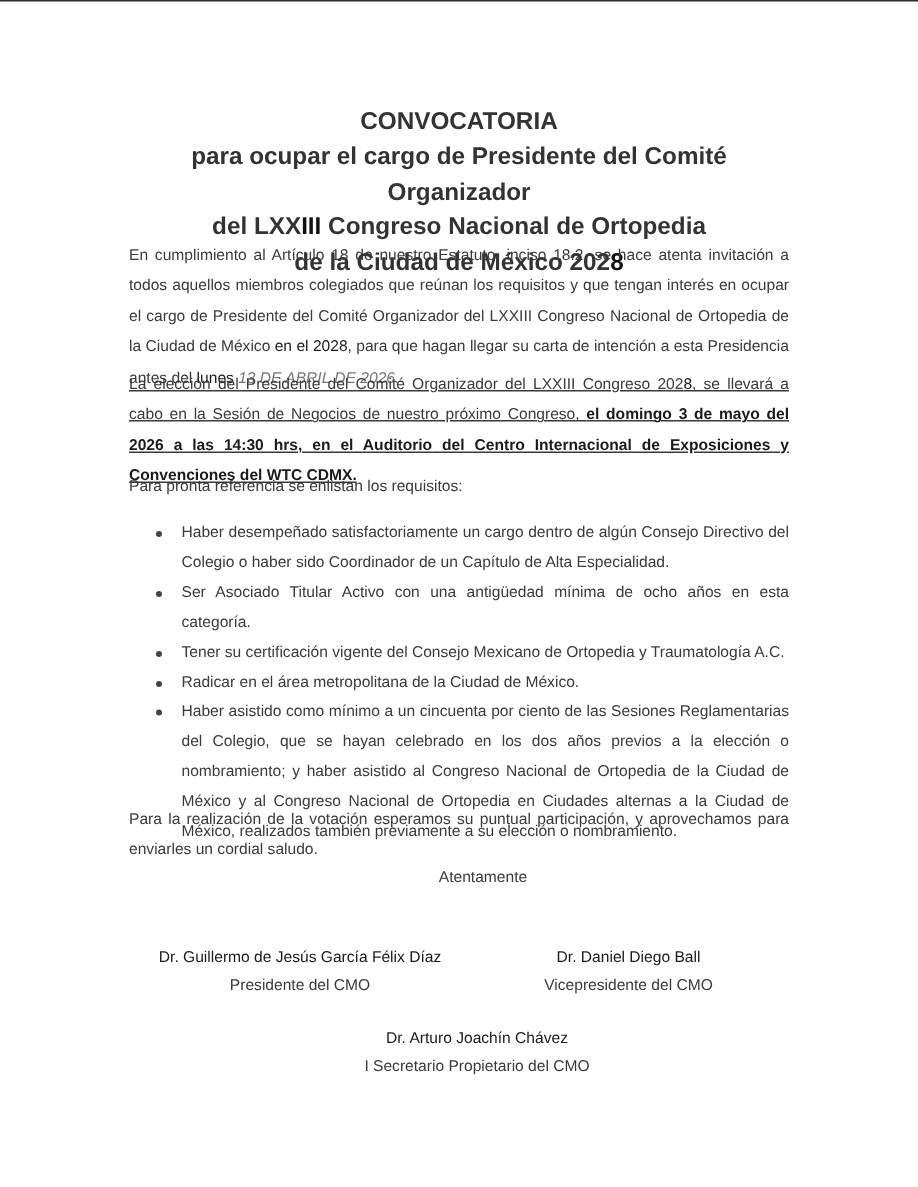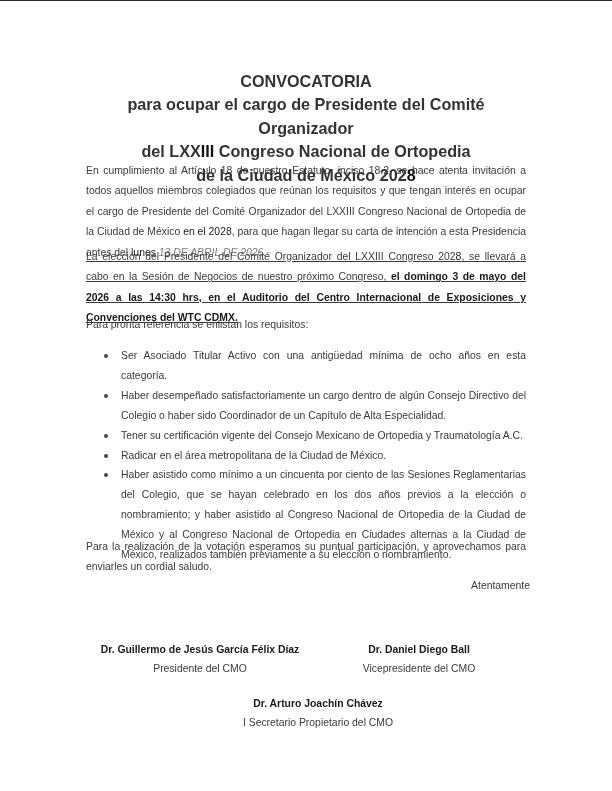--- a/index.html
+++ b/index.html
@@ -80,38 +80,37 @@
       left: 18px;
       top: 8px;
       width: 4px;
       height: 4px;
       border-radius: 50%;
       background: #444444;
     }
     .p4 { top: 537px; }
     .closing {
       position: absolute;
-      left: 4px;
+      left: 16px;
       top: 580px;
       width: 440px;
-      text-align: right;
+      text-align: center;
       font-size: 10.4px;
       color: #3a3a3a;
     }
     .signer {
       position: absolute;
       text-align: center;
       font-size: 10.4px;
       line-height: 19px;
       color: #3a3a3a;
     }
     .signer .name {
-      font-weight: bold;
+      font-weight: normal;
       color: #1a1a1a;
-      margin-top: 11px;
     }
     .signer-1 { left: 0; top: 629px; width: 228px; }
     .signer-2 { left: 258px; top: 629px; width: 150px; }
     .signer-3 { left: 142px; top: 683px; width: 180px; }
   </style>
 </head>
 <body>
 
 <div class="top-rule"></div>
 
@@ -124,22 +123,22 @@
     <div><span>de la Ciudad de México 202</span><span class="dark">8</span></div>
   </div>
 
   <p class="para p1" style="margin:0"><span>En cumplimiento al Artículo 18 de nuestro Estatuto, inciso 18.2, se hace atenta invitación a todos aquellos miembros colegiados que reúnan los requisitos y que tengan interés en ocupar el cargo de Presidente del Comité Organizador del LXXIII Congreso Nacional de Ortopedia de la Ciudad de México </span><span class="dark">en el 2028</span><span>, para que hagan llegar su carta de intención a esta Presidencia antes del </span><span class="dark">lunes</span><span> </span><span class="date">13 DE ABRIL DE 2026.</span></p>
 
   <p class="para p2" style="margin:0"><span>La elección del Presidente del Comité Organizador del LXXIII Congreso 202</span><span class="dark">8</span><span>, se llevará a cabo en la Sesión de Negocios de nuestro próximo Congreso, </span><b>el domingo 3 de mayo del 2026 a las 14:30 hrs, en el </b><b>Auditorio</b><b> del Centro Internacional de Exposiciones y Convenciones del WTC CDMX.</b></p>
 
   <p class="para p3" style="margin:0">Para pronta referencia se enlistan los requisitos:</p>
 
   <ul class="bullets">
+    <li><span class="bullet-dot"></span><span>Haber desempeñado satisfactoriamente un cargo dentro de algún Consejo Directivo del Colegio o haber sido Coordinador de un Capítulo de Alta Especialidad.</span></li>
     <li><span class="bullet-dot"></span><span>Ser Asociado Titular Activo con una antigüedad mínima de ocho años en esta categoría.</span></li>
-    <li><span class="bullet-dot"></span><span>Haber desempeñado satisfactoriamente un cargo dentro de algún Consejo Directivo del Colegio o haber sido Coordinador de un Capítulo de Alta Especialidad.</span></li>
     <li><span class="bullet-dot"></span><span>Tener su certificación vigente del Consejo Mexicano de Ortopedia y Traumatología A.C.</span></li>
     <li><span class="bullet-dot"></span><span>Radicar en el área metropolitana de la Ciudad de México.</span></li>
     <li><span class="bullet-dot"></span><span>Haber asistido como mínimo a un cincuenta por ciento de las Sesiones Reglamentarias del Colegio, que se hayan celebrado en los dos años previos a la elección o nombramiento; y haber asistido al Congreso Nacional de Ortopedia de la Ciudad de México y al Congreso Nacional de Ortopedia en Ciudades alternas a la Ciudad de México, realizados también previamente a su elección o nombramiento.</span></li>
   </ul>
 
   <p class="para p4" style="margin:0">Para la realización de la votación esperamos su puntual participación, y aprovechamos para enviarles un cordial saludo.</p>
 
   <div class="closing">Atentamente</div>
 
   <div class="signer signer-1">

